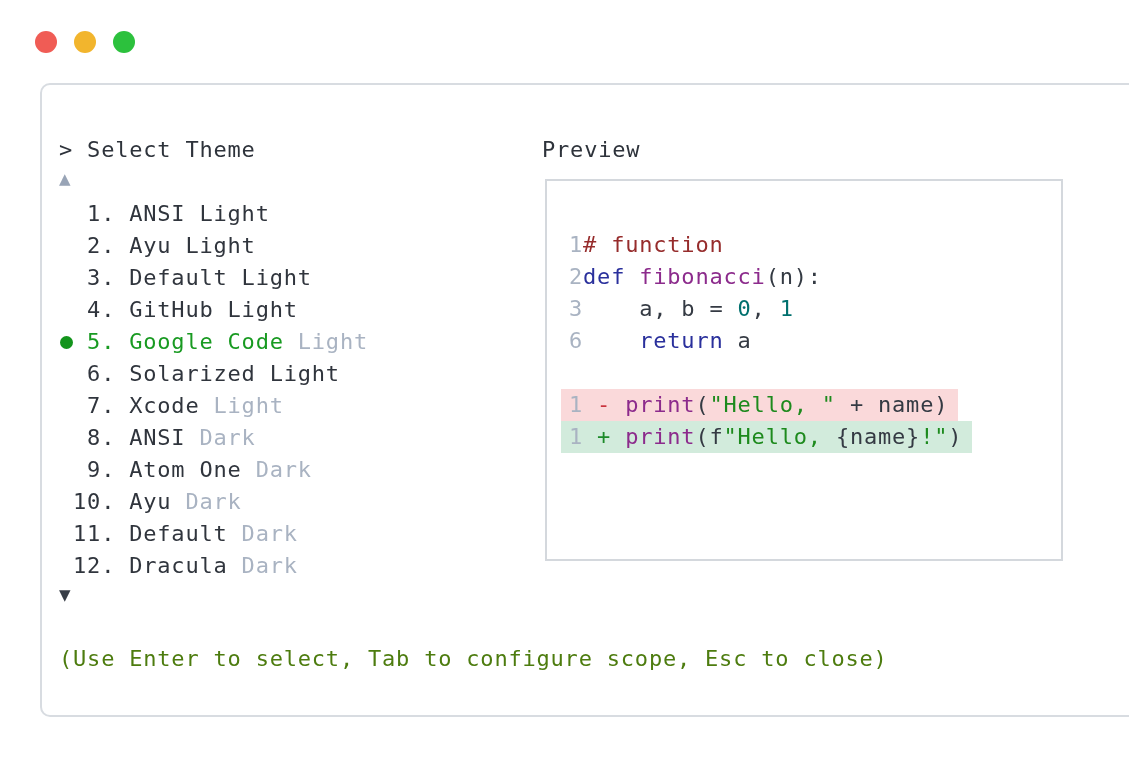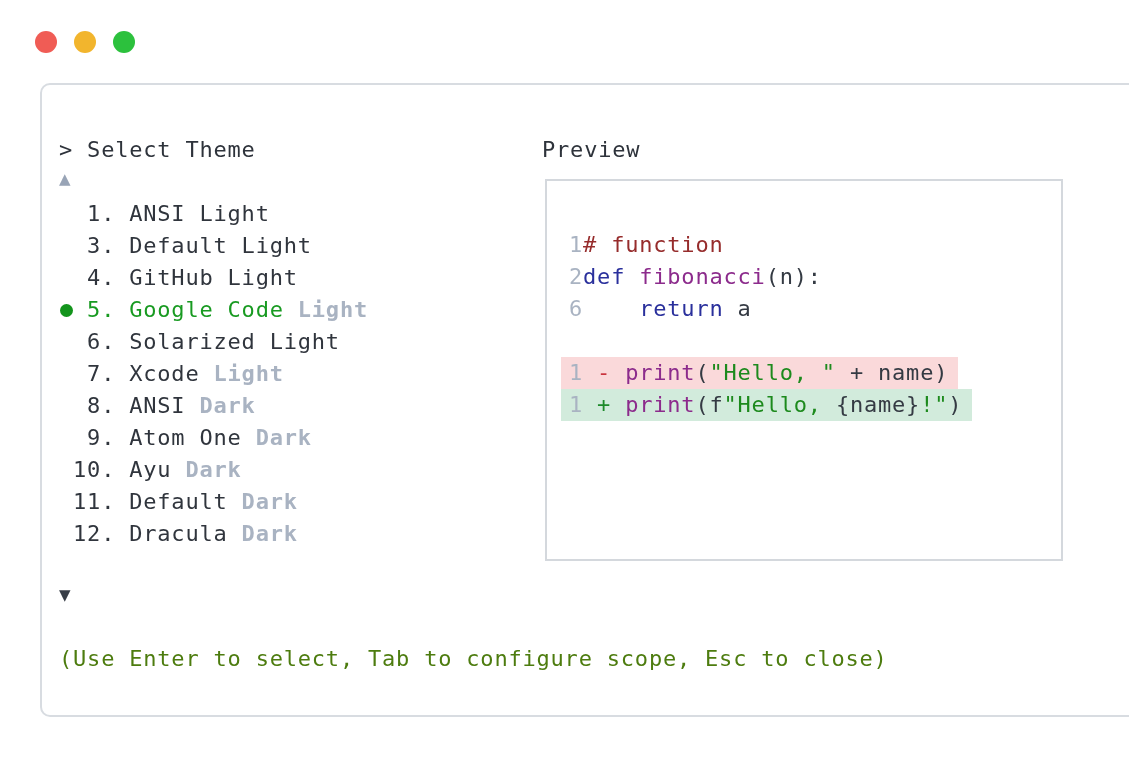--- a/index.html
+++ b/index.html
@@ -54,21 +54,21 @@
   
   .theme-list { position: absolute; left: 17px; top: 113px; }
   .theme-row { position: relative; line-height: 32px; white-space: pre; cursor: default; }
   .theme-row .bullet {
     position: absolute; left: 1px; top: 10px;
     width: 13px; height: 13px; border-radius: 50%;
     background: #13941c;
   }
   .t-plain   { color: #30353d; }
   .t-sel     { color: #189a21; }
-  .t-muted   { color: #a9b3c2; font-weight: bold; }
+  .t-muted   { color: #a9b3c2; }
 
   .footer-hint {
     position: absolute; left: 17px; top: 558px;
     line-height: 32px; white-space: pre; color: #4d7c0f;
   }
 
   
   .preview-box {
     position: absolute; left: 503px; top: 94px;
     width: 518px; height: 382px;
@@ -110,40 +110,42 @@
 <div class="panel">
 
   <div class="prompt mono">&gt; Select Theme</div>
 
   <div class="preview-title mono">Preview</div>
 
   <div class="arrow-up">▲</div>
 
   <div class="theme-list">
       <div class="theme-row mono"><span class="t-plain">  1. </span><span class="t-plain">ANSI Light</span></div>
+      <div class="theme-row mono"><span class="t-plain">  2. </span><span class="t-plain">Ayu Light</span></div>
       <div class="theme-row mono"><span class="t-plain">  3. </span><span class="t-plain">Default Light</span></div>
       <div class="theme-row mono"><span class="t-plain">  4. </span><span class="t-plain">GitHub Light</span></div>
       <div class="theme-row mono"><span class="bullet"></span><span class="t-sel">  5. </span><span class="t-sel">Google Code</span><span class="t-muted"> Light</span></div>
       <div class="theme-row mono"><span class="t-plain">  6. </span><span class="t-plain">Solarized Light</span></div>
       <div class="theme-row mono"><span class="t-plain">  7. </span><span class="t-plain">Xcode</span><span class="t-muted"> Light</span></div>
       <div class="theme-row mono"><span class="t-plain">  8. </span><span class="t-plain">ANSI</span><span class="t-muted"> Dark</span></div>
       <div class="theme-row mono"><span class="t-plain">  9. </span><span class="t-plain">Atom One</span><span class="t-muted"> Dark</span></div>
       <div class="theme-row mono"><span class="t-plain"> 10. </span><span class="t-plain">Ayu</span><span class="t-muted"> Dark</span></div>
       <div class="theme-row mono"><span class="t-plain"> 11. </span><span class="t-plain">Default</span><span class="t-muted"> Dark</span></div>
       <div class="theme-row mono"><span class="t-plain"> 12. </span><span class="t-plain">Dracula</span><span class="t-muted"> Dark</span></div>
     </div>
 
   <div class="arrow-down">▼</div>
 
   <div class="footer-hint mono">(Use Enter to select, Tab to configure scope, Esc to close)</div>
 
   <div class="preview-box">
     <div class="code">
         <div class="code-line mono"><span class="tk-num">1</span><span class="tk-comment"># function</span></div>
         <div class="code-line mono"><span class="tk-num">2</span><span class="tk-keyword">def</span><span class="tk-plain"> </span><span class="tk-function">fibonacci</span><span class="tk-plain">(n):</span></div>
+        <div class="code-line mono"><span class="tk-num">3</span><span class="tk-plain">    a, b = </span><span class="tk-literal">0</span><span class="tk-plain">, </span><span class="tk-literal">1</span></div>
         <div class="code-line mono"><span class="tk-num">6</span><span class="tk-plain">    </span><span class="tk-keyword">return</span><span class="tk-plain"> a</span></div>
         <div class="code-line mono blank"></div>
         <div class="code-line mono"><span class="diff-wrap del"><span class="tk-num">1</span><span class="tk-diff-del"> - </span><span class="tk-function">print</span><span class="tk-plain">(</span><span class="tk-string">"Hello, "</span><span class="tk-plain"> + name)</span></span></div>
         <div class="code-line mono"><span class="diff-wrap add"><span class="tk-num">1</span><span class="tk-diff-add"> + </span><span class="tk-function">print</span><span class="tk-plain">(f</span><span class="tk-string">"Hello, </span><span class="tk-plain">{name}</span><span class="tk-string">!"</span><span class="tk-plain">)</span></span></div>
       </div>
   </div>
 
 </div>
 
 </body></html>

